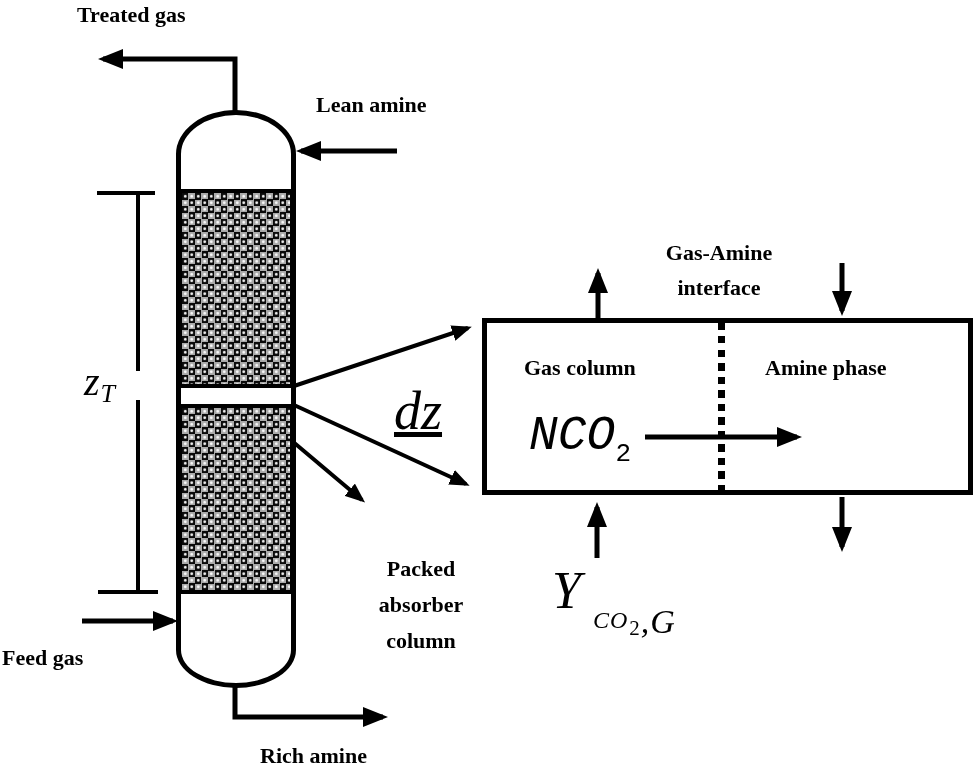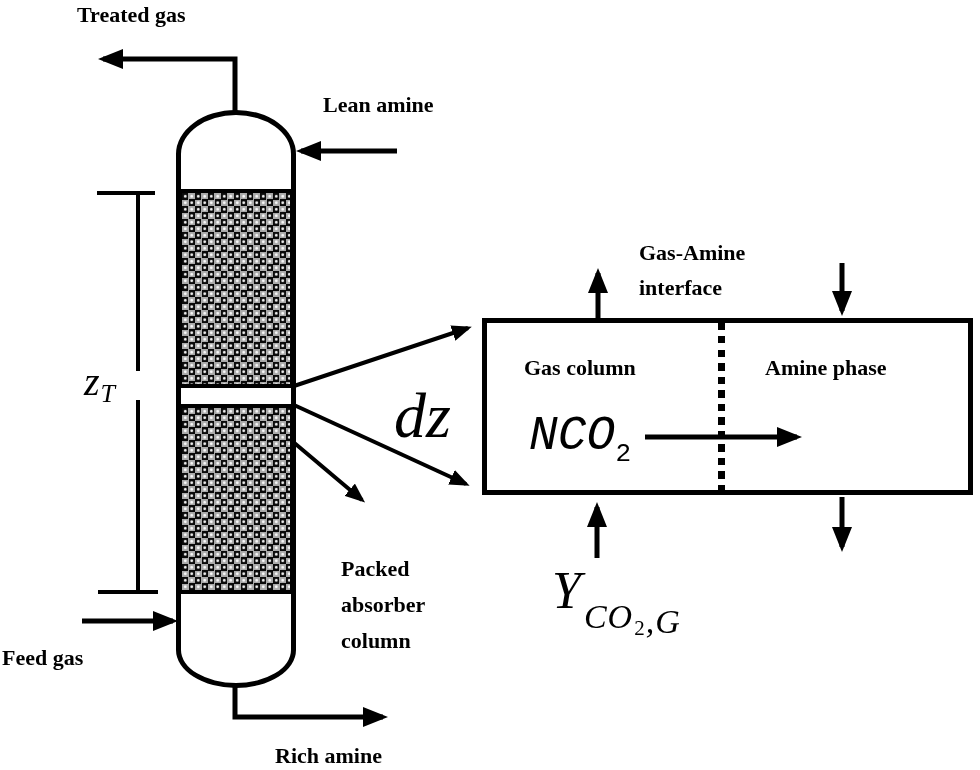--- a/index.html
+++ b/index.html
@@ -32,31 +32,31 @@
   }
   .divider{
     position:absolute;left:231px;top:0px;width:7px;height:167px;
     background:repeating-linear-gradient(to bottom,#000 0 7px,transparent 7px 13.5px);
   }
   
   .lbl{
     position:absolute;font-weight:bold;font-size:22px;line-height:1.15;
     white-space:pre-line;z-index:3;
   }
-  .centered{text-align:left;}
+  .centered{text-align:center;}
   
   .math{position:absolute;font-style:italic;line-height:1;white-space:nowrap;z-index:3;}
   .math sub,.math .sub{font-style:italic;position:relative;line-height:1;}
   #zt-symbol{left:84px;top:362px;font-size:40px;}
   #zt-symbol .sub{font-size:26px;top:7px;margin-left:1px;}
-  #dz-symbol{left:394px;top:384px;font-size:64px;}
+  #dz-symbol{left:394px;top:384px;font-size:54px;text-decoration:underline;}
   #flux-symbol{left:529px;top:412px;font-size:48px;font-family:Liberation Mono, monospace;}
   #flux-symbol .sub{font-size:26px;top:12px;font-style:normal;}
   #y-symbol{left:552px;top:565px;font-size:52px;letter-spacing:1px;}
-  #y-symbol .sub1{font-size:34px;top:20px;margin-left:2px;}
+  #y-symbol .sub1{font-size:24px;top:20px;margin-left:11px;}
   #y-symbol .sub2{font-size:21px;top:27px;font-style:normal;margin-left:1px;}
   #y-symbol .sub3{font-size:34px;top:25px;}
 </style>
 </head>
 <body>
 
 <div id="stage">
 
   <svg id="lines" width="980" height="770" viewBox="0 0 980 770">
     <defs>
@@ -94,23 +94,23 @@
 
   <div class="vessel"></div>
   <div class="packing packing-top"></div>
   <div class="packing packing-bottom"></div>
 
   <div class="ibox">
     <div class="divider"></div>
   </div>
 
   <div class="lbl" style="left:77px;top:2px;">Treated gas</div>
-  <div class="lbl" style="left:323px;top:92px;">Lean amine</div>
+  <div class="lbl" style="left:316px;top:92px;">Lean amine</div>
   <div class="lbl" style="left:2px;top:645px;">Feed gas</div>
-  <div class="lbl" style="left:275px;top:743px;">Rich amine</div>
+  <div class="lbl" style="left:260px;top:743px;">Rich amine</div>
   <div class="lbl centered" style="left:341px;top:551px;width:160px;line-height:36px;">Packed
 absorber
 column</div>
   <div class="lbl centered" style="left:639px;top:235px;width:160px;line-height:35px;">Gas-Amine
 interface</div>
   <div class="lbl" style="left:524px;top:355px;">Gas column</div>
   <div class="lbl" style="left:765px;top:355px;">Amine phase</div>
 
   <div class="math" id="zt-symbol"><span>z</span><span class="sub">T</span></div>
 

